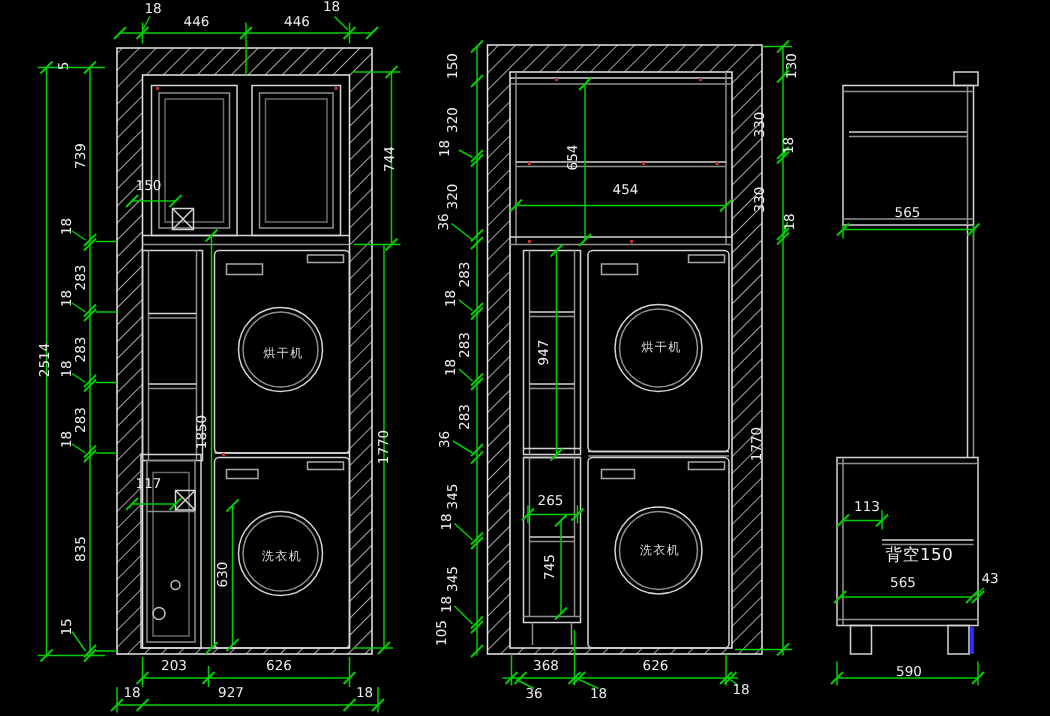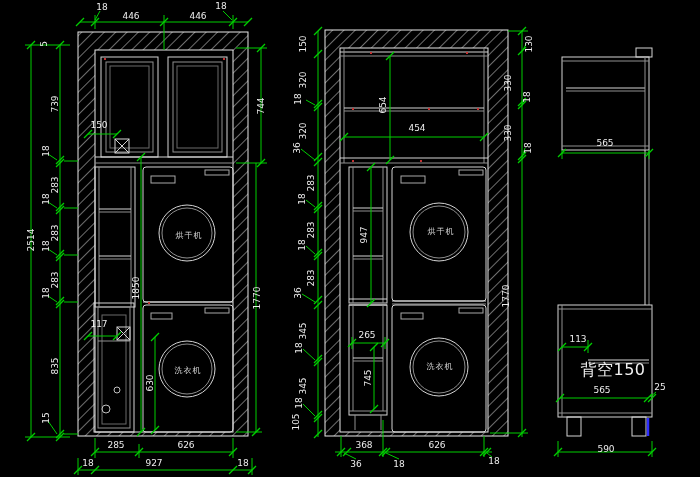--- a/index.html
+++ b/index.html
@@ -4,21 +4,21 @@
 <style>
   html,body{margin:0;padding:0;background:#000;}
   #stage{position:relative;width:700px;height:477px;background:#000;overflow:hidden;
          font-family:"DejaVu Sans",sans-serif;}
   #stage svg{position:absolute;left:0;top:0;}
   .t{position:absolute;transform:translate(-50%,-50%);font-size:9px;color:#ededed;
      white-space:nowrap;line-height:1;}
   .v{position:absolute;transform:translate(-50%,-50%) rotate(-90deg);font-size:9px;
      color:#ededed;white-space:nowrap;line-height:1;}
   .cjk{font-size:8px;color:#d6d6d6;letter-spacing:1px;}
-  .note{font-size:16px;color:#f0f0f0;letter-spacing:0.5px;}
+  .note{font-size:11px;color:#f0f0f0;letter-spacing:0.5px;}
 </style>
 </head>
 <body>
 
 <div id="stage">
 
 <svg width="700" height="477" viewBox="0 0 700 477">
   <defs>
     <pattern id="h" width="8" height="8" patternUnits="userSpaceOnUse" patternTransform="rotate(45)">
       <line x1="0" y1="0" x2="0" y2="8" stroke="#c9c9c9" stroke-width="1.1"></line>
@@ -344,21 +344,21 @@
 
 <span class="v" style="left:261px;top:106px">744</span>
 <span class="t" style="left:99px;top:125px">150</span>
 <span class="v" style="left:136px;top:288px">1850</span>
 <span class="v" style="left:257px;top:298px">1770</span>
 <span class="t" style="left:99px;top:324px">117</span>
 <span class="v" style="left:150px;top:383px">630</span>
 <span class="t cjk" style="left:189px;top:236px">烘干机</span>
 <span class="t cjk" style="left:188px;top:371px">洗衣机</span>
 
-<span class="t" style="left:116px;top:445px">285</span>
+<span class="t" style="left:116px;top:445px">203</span>
 <span class="t" style="left:186px;top:445px">626</span>
 <span class="t" style="left:88px;top:463px">18</span>
 <span class="t" style="left:154px;top:463px">927</span>
 <span class="t" style="left:243px;top:463px">18</span>
 
 <span class="v" style="left:303px;top:44px">150</span>
 <span class="v" style="left:303px;top:80px">320</span>
 <span class="v" style="left:298px;top:99px">18</span>
 <span class="v" style="left:303px;top:131px">320</span>
 <span class="v" style="left:297px;top:148px">36</span>
@@ -392,16 +392,16 @@
 <span class="t" style="left:364px;top:445px">368</span>
 <span class="t" style="left:437px;top:445px">626</span>
 <span class="t" style="left:356px;top:464px">36</span>
 <span class="t" style="left:399px;top:464px">18</span>
 <span class="t" style="left:494px;top:461px">18</span>
 
 <span class="t" style="left:605px;top:143px">565</span>
 <span class="t" style="left:578px;top:339px">113</span>
 <span class="t note" style="left:613px;top:370px">背空150</span>
 <span class="t" style="left:602px;top:390px">565</span>
-<span class="t" style="left:660px;top:387px">25</span>
+<span class="t" style="left:660px;top:387px">43</span>
 <span class="t" style="left:606px;top:449px">590</span>
 
 </div>
 
 </body></html>

